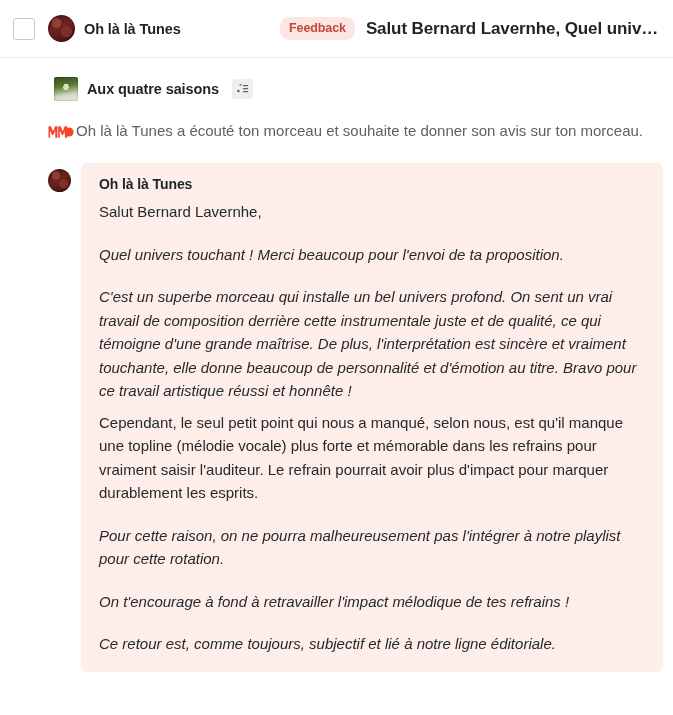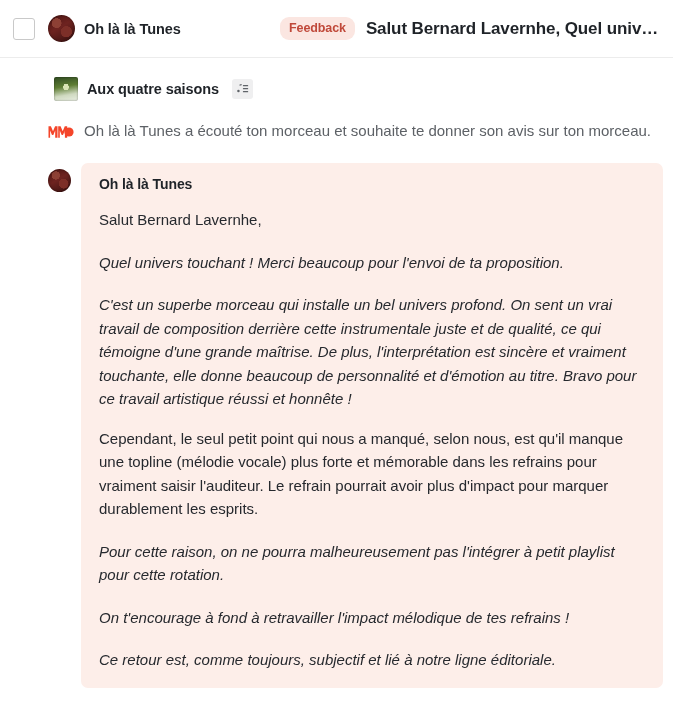--- a/index.html
+++ b/index.html
@@ -124,21 +124,21 @@
     justify-content: center;
     flex: 0 0 21px;
     margin-left: 4px;
   }
   .queue-icon svg { display: block; }
 
   
   .notice-row {
     display: flex;
     padding: 18px 4px 0 48px;
-    gap: 10px;
+    gap: 2px;
   }
   .brand-logo {
     flex: 0 0 26px;
     height: 20px;
     margin-top: 3px;
     display: flex;
     align-items: center;
   }
   .brand-logo svg { display: block; }
   .notice-text {
@@ -186,21 +186,21 @@
     margin: 0;
     font-size: 15px;
     line-height: 23.5px;
     color: #26292e;
   }
   .msg-body p.gap {
     margin-top: 19px;
     font-style: italic;
   }
   .msg-body p.tight {
-    margin-top: 16px;
+    margin-top: 8px;
   }
 </style>
 </head>
 <body>
 
 <div class="header-row">
 
   <div class="checkbox-wrap">
     <div class="checkbox"></div>
   </div>
@@ -247,19 +247,19 @@
   <div class="avatar-small"></div>
 
   <div class="message-card">
     <div class="msg-author">Oh là là Tunes</div>
 
     <div class="msg-body">
       <p class="tight">Salut Bernard Lavernhe,</p>
       <p class="gap">Quel univers touchant ! Merci beaucoup pour l'envoi de ta proposition.</p>
       <p class="gap">C'est un superbe morceau qui installe un bel univers profond. On sent un vrai travail de composition derrière cette instrumentale juste et de qualité, ce qui témoigne d'une grande maîtrise. De plus, l'interprétation est sincère et vraiment touchante, elle donne beaucoup de personnalité et d'émotion au titre. Bravo pour ce travail artistique réussi et honnête !</p>
       <p class="tight">Cependant, le seul petit point qui nous a manqué, selon nous, est qu'il manque une topline (mélodie vocale) plus forte et mémorable dans les refrains pour vraiment saisir l'auditeur. Le refrain pourrait avoir plus d'impact pour marquer durablement les esprits.</p>
-      <p class="gap">Pour cette raison, on ne pourra malheureusement pas l'intégrer à petit playlist pour cette rotation.</p>
+      <p class="gap">Pour cette raison, on ne pourra malheureusement pas l'intégrer à notre playlist pour cette rotation.</p>
       <p class="gap">On t'encourage à fond à retravailler l'impact mélodique de tes refrains !</p>
       <p class="gap">Ce retour est, comme toujours, subjectif et lié à notre ligne éditoriale.</p>
     </div>
   </div>
 
 </div>
 
 </body></html>

